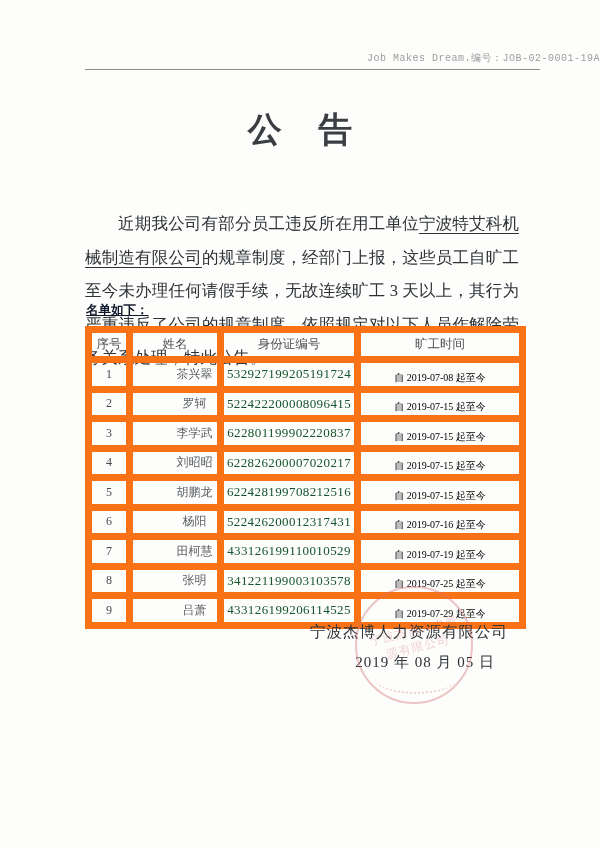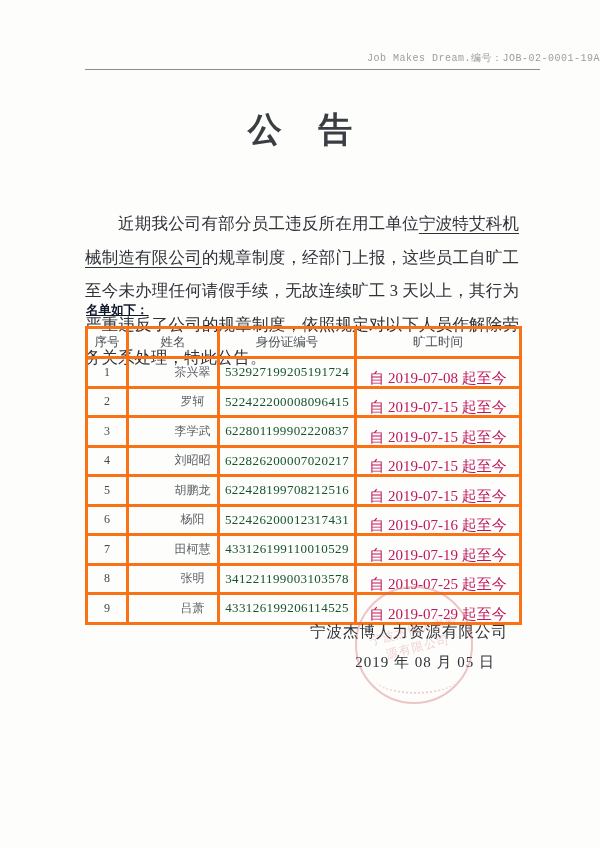--- a/index.html
+++ b/index.html
@@ -65,42 +65,42 @@
   }
   
   .roster {
     position: absolute;
     top: 326px; left: 85px;
     width: 434px;
     border-collapse: collapse;
     table-layout: fixed;
   }
   .roster th, .roster td {
-    border: 3px solid #f97316;
+    border: 7px solid #f97316;
     text-align: center;
     overflow: hidden;
     white-space: nowrap;
   }
   .roster col.c-no   { width: 41px; }
   .roster col.c-name { width: 91px; }
   .roster col.c-id   { width: 137px; }
   .roster col.c-per  { width: 165px; }
   .roster thead th {
     height: 30px;
     font-size: 12.5px;
     font-weight: normal;
     color: #4b4f54;
   }
   .roster tbody tr { height: 29.5px; }
   .roster td.no   { font-size: 12px;   color: #45494e; }
   .roster td.name { font-size: 12px;   color: #5e6267; padding-left: 39px; }
   .roster td.id   { font-size: 13px;   color: #14532d; letter-spacing: 0.4px; }
   .roster td.per  {
-    font-size: 15px;
-    color: #be185d;
+    font-size: 10px;
+    color: #000000;
     vertical-align: bottom;
     padding-bottom: 1px;
     line-height: 14px;
   }
   
   .sig-company {
     position: absolute;
     top: 622px; right: 92px;
     font-size: 15.5px;
     letter-spacing: 1px;

